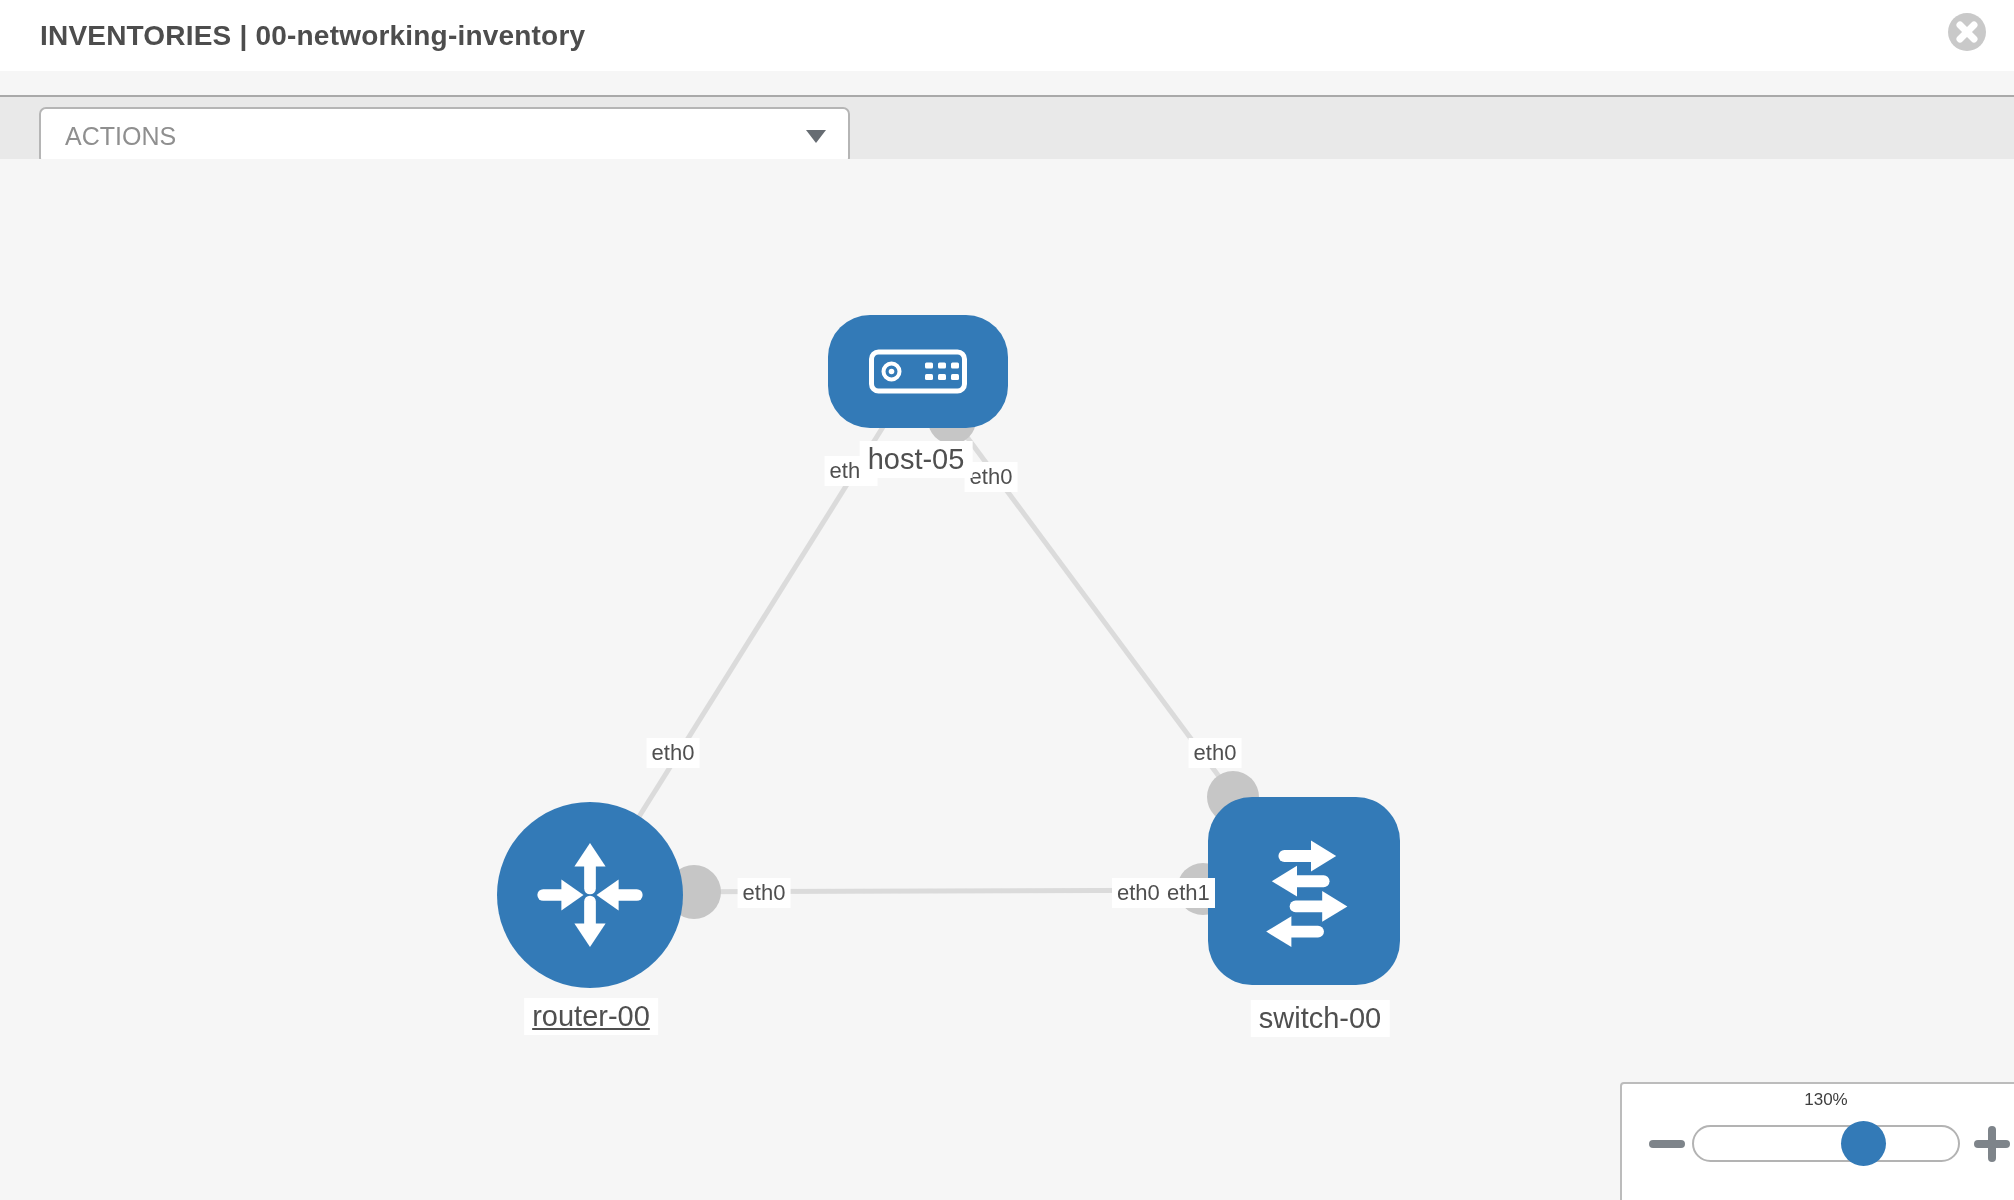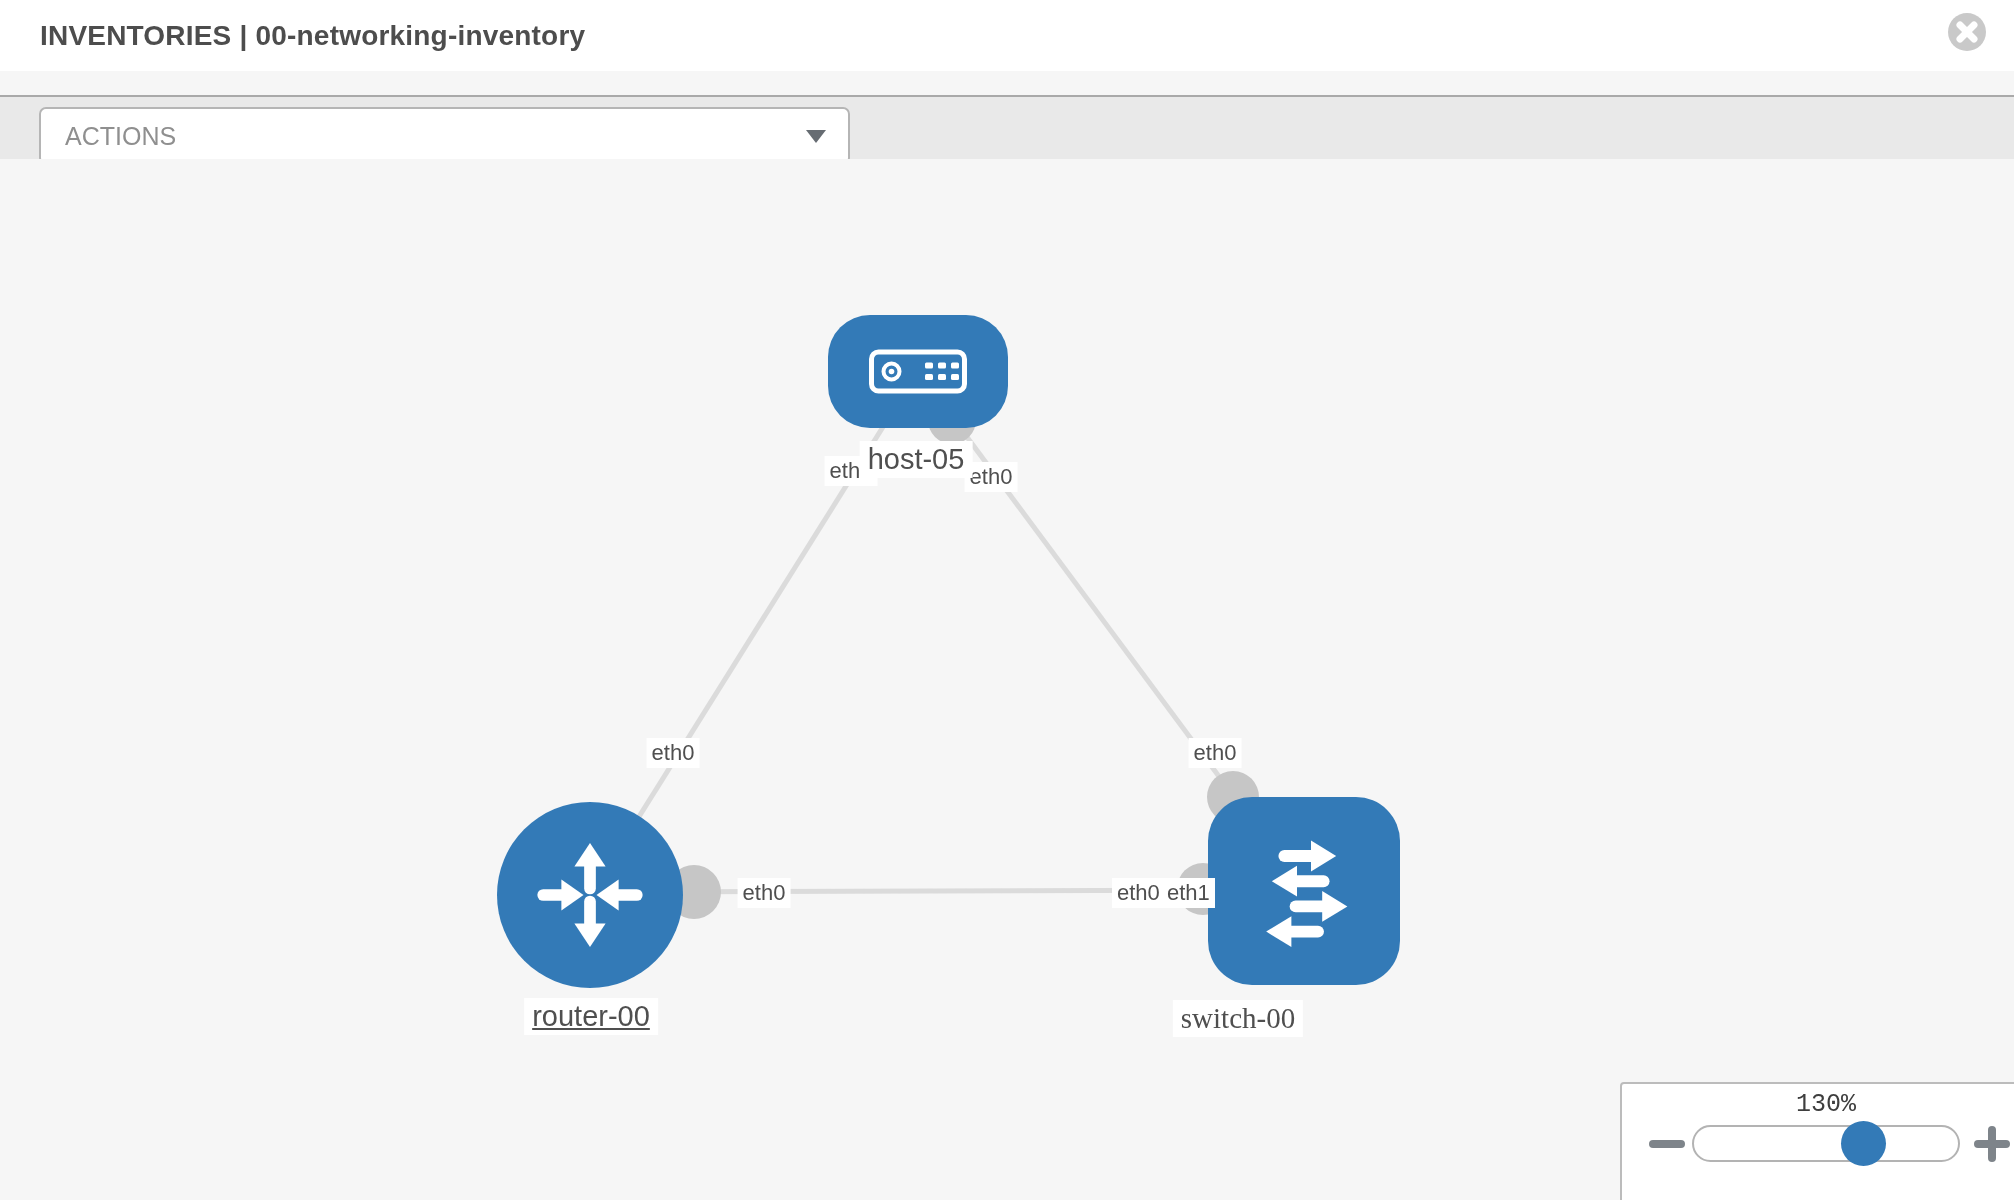--- a/index.html
+++ b/index.html
@@ -42,21 +42,21 @@
     font-size:22px;line-height:26px;padding:2px 5px;white-space:nowrap;z-index:3;
   }
   .lbl.centered{transform:translateX(-50%);}
   .lbl.node-lbl{font-size:29px;line-height:33px;padding:2px 8px;z-index:4;}
   
   .zoom-panel{
     position:absolute;left:1620px;top:1082px;width:400px;height:124px;box-sizing:border-box;
     background:#ffffff;border:2px solid #bcbcbc;border-radius:4px;z-index:10;
   }
   .zoom-level{position:absolute;left:70px;top:6px;width:268px;text-align:center;
-    font-size:25px;color:#3e3e3e;font-family:Liberation Mono, monospace;}
+    font-size:17px;color:#3e3e3e;}
   .zoom-track{
     position:absolute;left:70px;top:41px;width:268px;height:37px;box-sizing:border-box;
     background:#ffffff;border:2px solid #b3b3b3;border-radius:19px;cursor:pointer;
   }
   .zoom-handle{
     position:absolute;left:219px;top:37px;width:45px;height:45px;border-radius:50%;
     background:#337ab7;cursor:pointer;
   }
   .bar{position:absolute;background:#7e848a;border-radius:4px;}
   .minus-bar{left:27px;top:56px;width:36px;height:8px;cursor:pointer;}
@@ -156,21 +156,21 @@
   <div class="lbl centered" style="left:851px;top:297px;">eth0</div>
   <div class="lbl centered" style="left:991px;top:303px;">eth0</div>
   <div class="lbl centered" style="left:673px;top:579px;">eth0</div>
   <div class="lbl centered" style="left:1215px;top:579px;">eth0</div>
   <div class="lbl centered" style="left:764px;top:719px;">eth0</div>
   <div class="lbl" style="left:1112px;top:719px;">eth0</div>
   <div class="lbl" style="left:1146px;top:719px;margin-left:16px;">eth1</div>
 
   <div class="lbl node-lbl centered" style="left:916px;top:282px;">host-05</div>
   <div class="lbl node-lbl centered" style="left:591px;top:839px;text-decoration:underline;">router-00</div>
-  <div class="lbl node-lbl centered" style="left:1238px;top:841px;font-family:Liberation Serif, serif;">switch-00</div>
+  <div class="lbl node-lbl centered" style="left:1320px;top:841px;">switch-00</div>
 </div>
 
 <div class="zoom-panel">
   <div class="zoom-level">130%</div>
   <div class="bar minus-bar">
     <span></span>
   </div>
   <div class="zoom-track"></div>
   <div class="zoom-handle"></div>
   <div class="zoom-plus">

